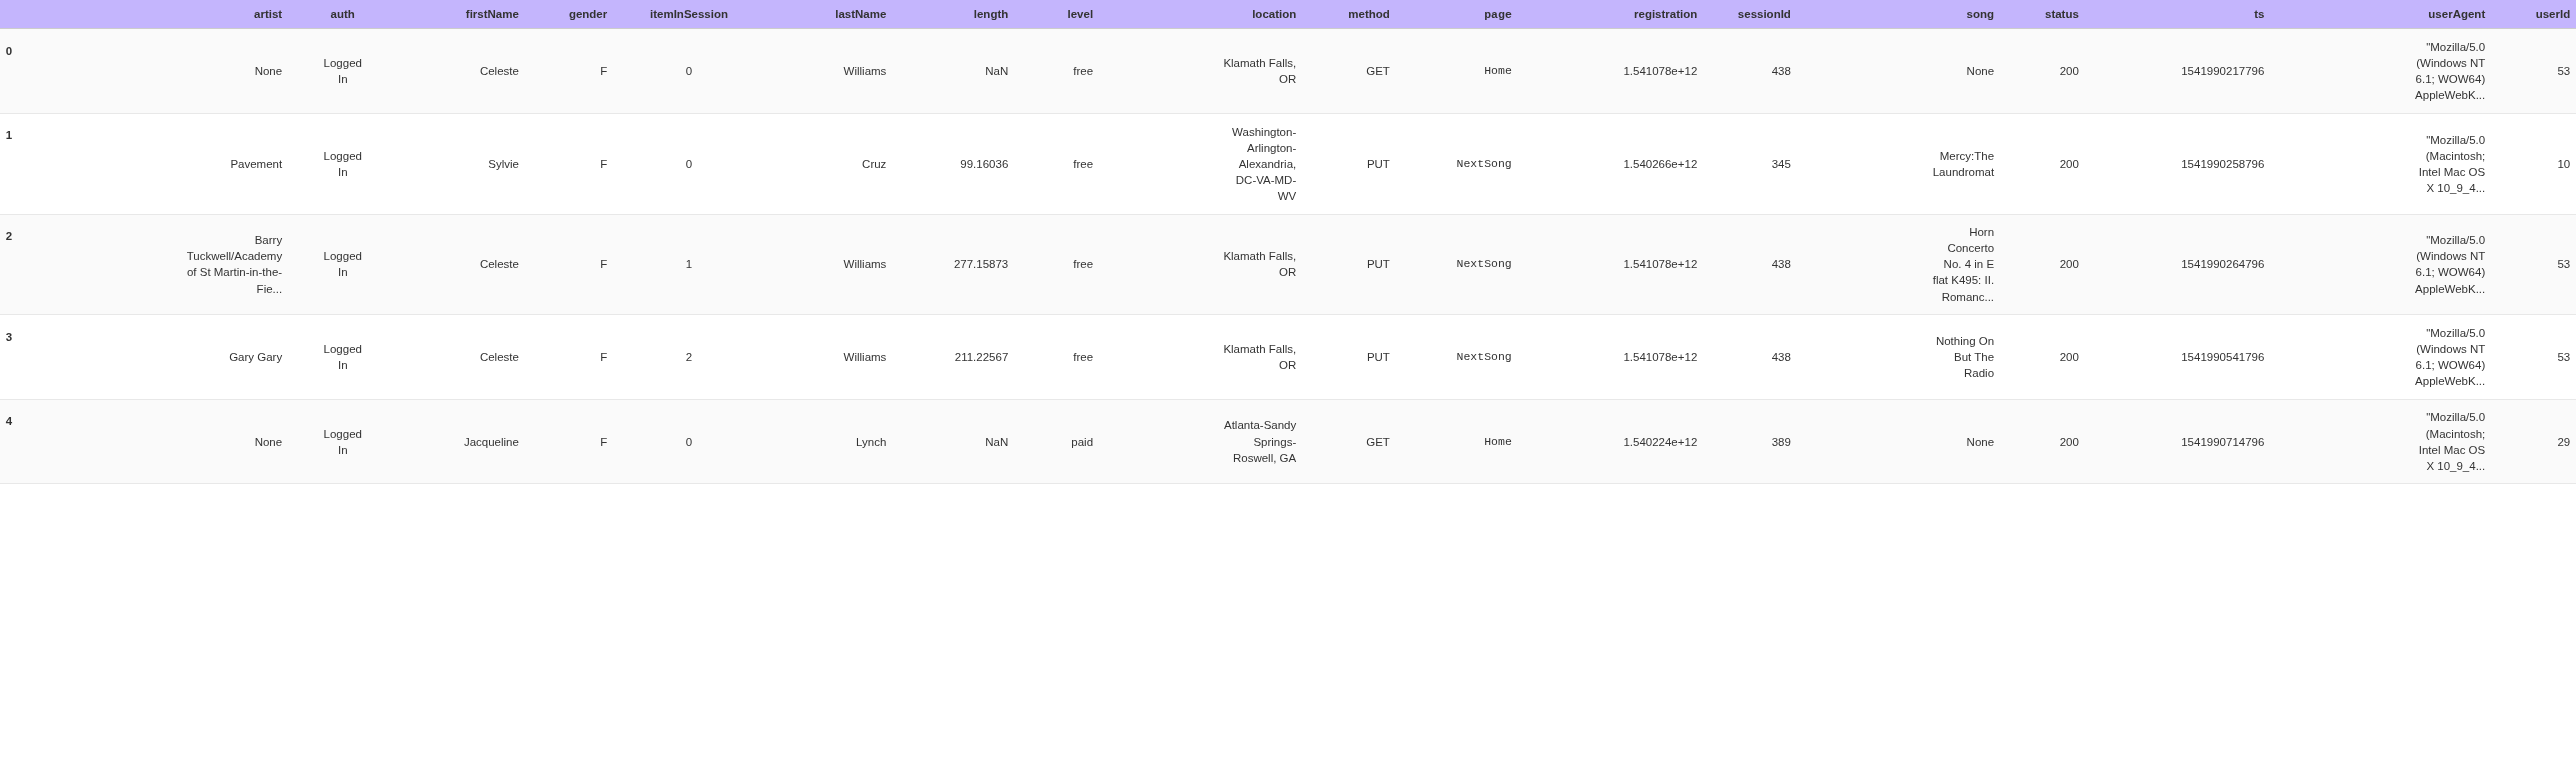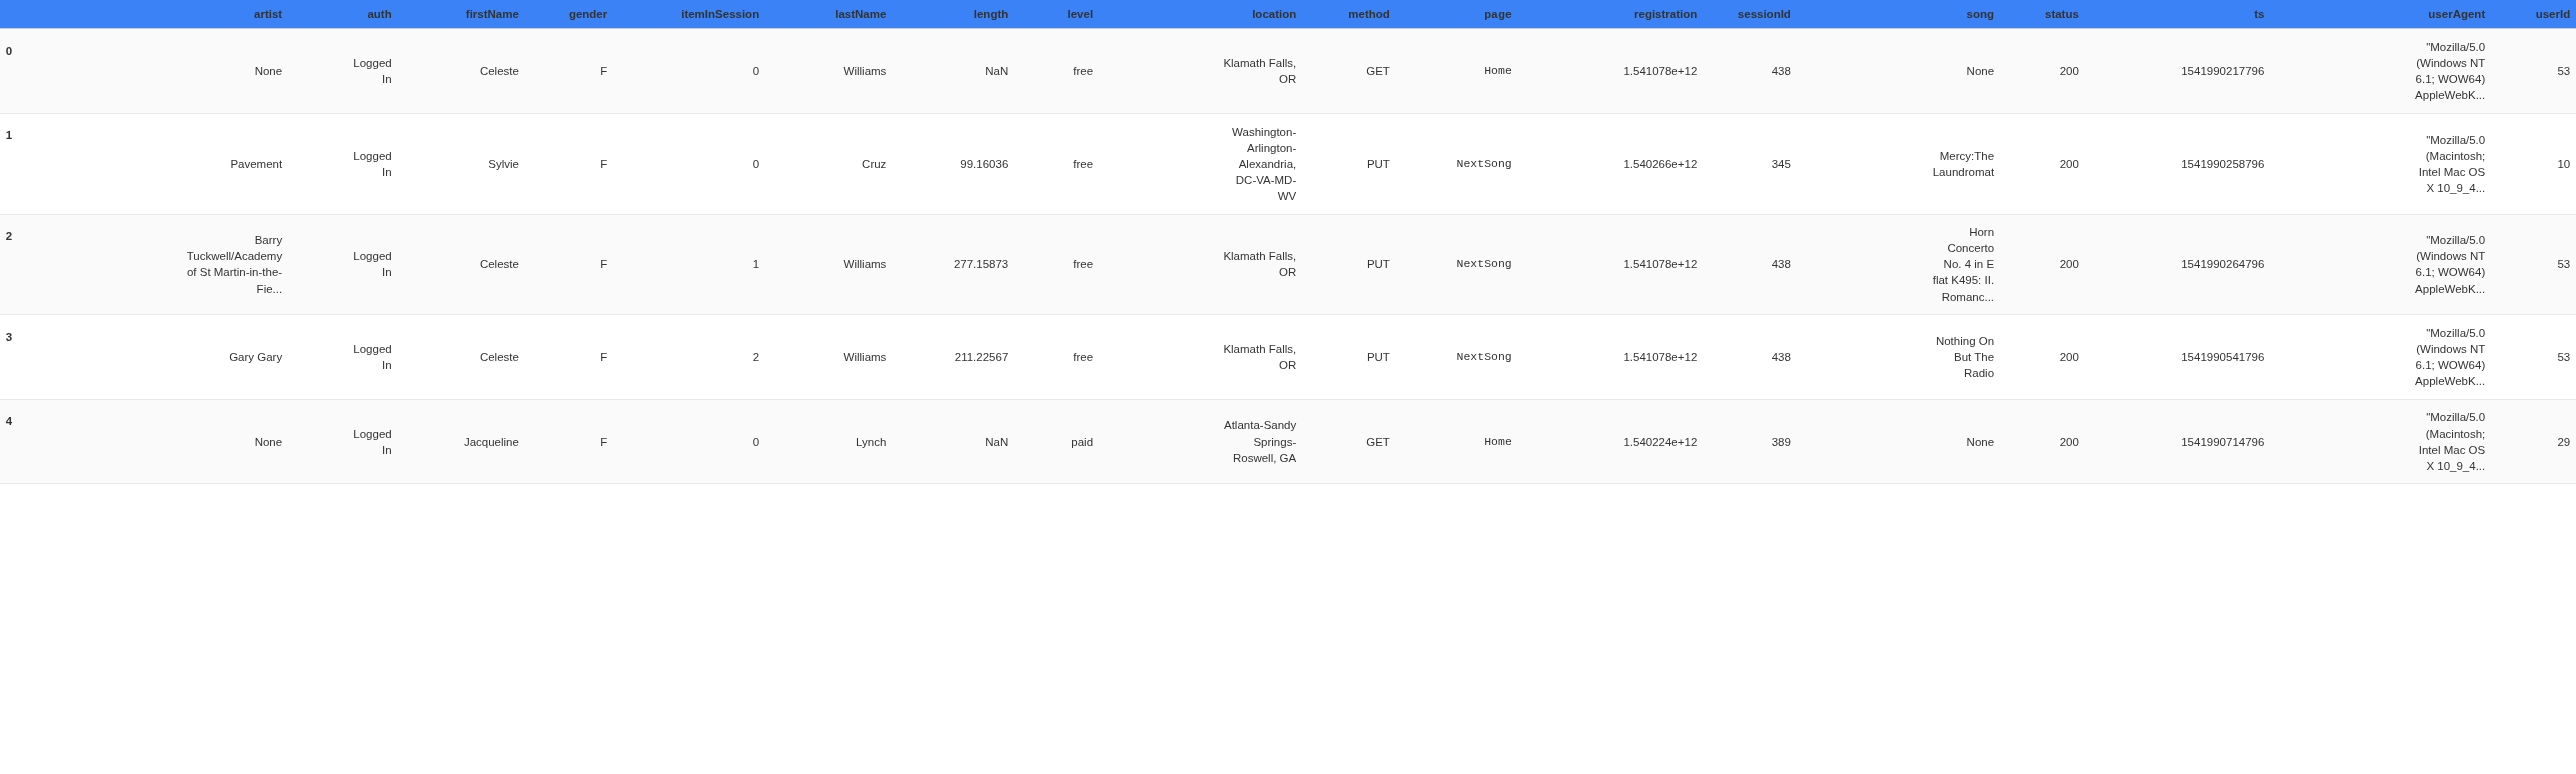--- a/index.html
+++ b/index.html
@@ -12,21 +12,21 @@
       font-size: 11.5px;
       background: #ffffff;
       color: #333;
     }
     table {
       width: 100%;
       border-collapse: collapse;
       table-layout: fixed;
     }
     thead tr {
-      background: #3b82f6;
+      background: #c4b5fd;
       border-bottom: 1px solid #ddd;
     }
     thead th {
       padding: 7.7px 5.8px;
       text-align: right;
       font-weight: 600;
       font-size: 11.5px;
       color: #333;
       border-bottom: 1.9px solid #ccc;
       white-space: nowrap;
@@ -56,24 +56,24 @@
     tbody td:first-child {
       text-align: left;
       font-weight: 600;
       color: #333;
       vertical-align: top;
       padding-top: 13.4px;
     }
     
     .col-index   { width: 29px; }
     .col-artist  { width: 125px; }
-    .col-auth    { width: 62px; }
+    .col-auth    { width: 62px; text-align: center; }
     .col-first   { width: 72px; }
     .col-gender  { width: 50px; }
-    .col-item    { width: 86px; }
+    .col-item    { width: 86px; text-align: center; }
     .col-last    { width: 72px; text-align: right; }
     .col-length  { width: 69px; }
     .col-level   { width: 48px; text-align: right; }
     .col-location{ width: 115px; }
     .col-method  { width: 53px; }
     .col-page    { width: 69px; font-family: Liberation Mono, monospace; }
     .col-reg     { width: 105px; }
     .col-session { width: 53px; }
     .col-song    { width: 115px; }
     .col-status  { width: 48px; }

